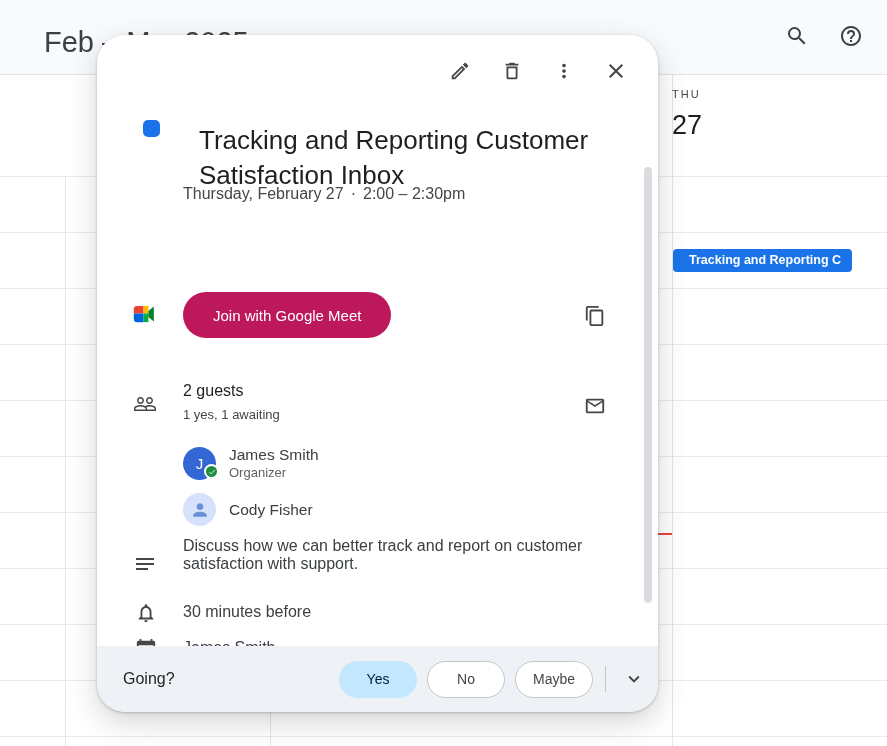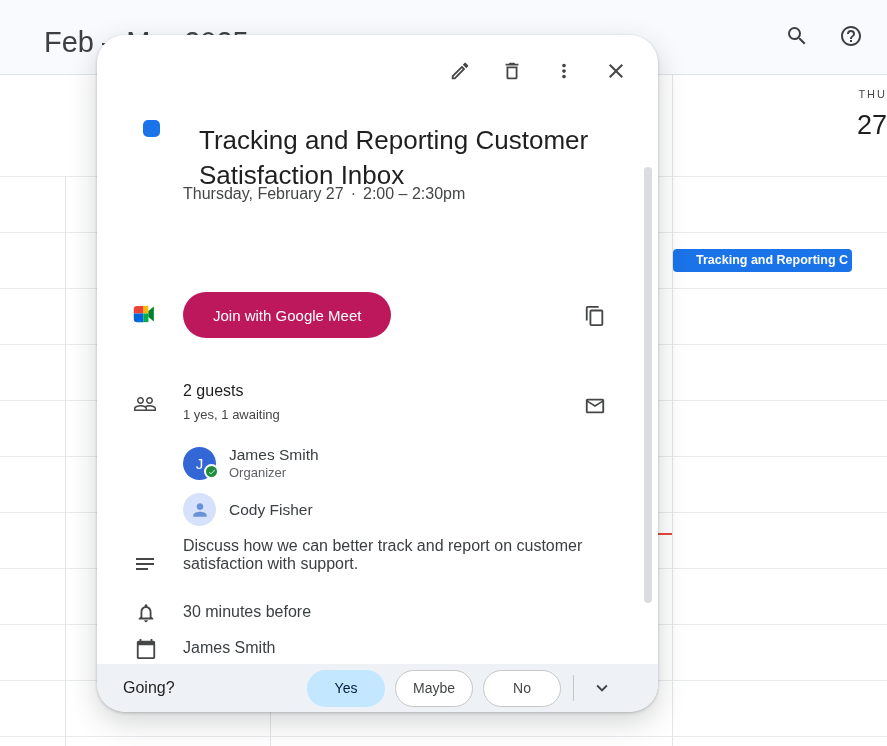--- a/index.html
+++ b/index.html
@@ -21,28 +21,28 @@
     font-size:29px; font-weight:400; color:#3c4043; white-space:nowrap; cursor:pointer;
   }
   .topbar-icons { position:absolute; right:14px; top:14px; display:flex; gap:10px; }
   .icon-btn {
     width:44px; height:44px; border:none; background:transparent; padding:0;
     border-radius:50%; display:flex; align-items:center; justify-content:center; cursor:pointer;
   }
   .grid { position:absolute; inset:0; z-index:0; }
   .vline { position:absolute; width:1px; background:#e2e5e9; }
   .hline { position:absolute; left:0; right:0; height:1px; background:#e8ebee; }
-  .day-head { position:absolute; left:672px; top:88px; width:215px; text-align:right; z-index:1; }
+  .day-head { position:absolute; left:672px; top:88px; width:215px; text-align:left; z-index:1; }
   .dow { font-size:11px; font-weight:500; letter-spacing:2px; color:#474747; }
   .dom { font-size:27px; font-weight:400; color:#1f1f1f; margin-top:10px; cursor:pointer; }
   .now-line { position:absolute; left:270px; top:533px; width:402px; height:2px; background:#ea4335; z-index:2; }
   .event-chip {
     position:absolute; left:673px; top:249px; width:179px; height:23px; z-index:2;
     background:#1a73e8; border-radius:4px; color:#ffffff; font-size:12.5px; font-weight:700;
-    line-height:23px; padding-left:23px; white-space:nowrap; overflow:hidden; cursor:pointer;
+    line-height:23px; padding-left:16px; white-space:nowrap; overflow:hidden; cursor:pointer;
   }
 
   
   .popup {
     position:absolute; left:97px; top:35px; width:561px; height:677px; z-index:5;
     background:#ffffff; border-radius:28px; overflow:hidden;
     box-shadow:0 1px 3px rgba(60,64,67,.30), 0 10px 28px rgba(60,64,67,.22);
   }
   .popup-toolbar { position:absolute; top:16px; right:22px; display:flex; gap:12px; z-index:3; }
   .tool-btn {
@@ -98,23 +98,23 @@
   .desc-text { position:absolute; left:86px; top:502px; width:437px; font-size:16px; line-height:18px; color:#3c4043; }
   .bell-icon { left:38px; top:567px; }
   .reminder { position:absolute; left:86px; top:568px; font-size:16px; color:#3c4043; }
   .partial-row { position:absolute; left:38px; top:603px; height:30px; display:flex; align-items:flex-start; gap:26px; z-index:1; }
   .partial-name { font-size:16px; color:#3c4043; margin-top:1px; }
   .scrollbar-thumb {
     position:absolute; left:547px; top:132px; width:8px; height:436px;
     border-radius:4px; background:#dadce0; cursor:pointer; z-index:2;
   }
   .popup-footer {
-    position:absolute; left:0; bottom:0; width:561px; height:48px; z-index:4;
+    position:absolute; left:0; bottom:0; width:561px; height:66px; z-index:4;
     background:#eef1f6; border-radius:0 0 28px 28px;
-    display:flex; align-items:center; padding:0 40px 0 26px;
+    display:flex; align-items:center; padding:0 8px 0 26px;
   }
   .going { font-size:16px; color:#1f1f1f; }
   .spacer { flex:1; }
   .chip-btn {
     height:37px; min-width:78px; padding:0 14px; border-radius:19px;
     font-size:14px; font-weight:500; font-family:inherit; cursor:pointer;
   }
   .chip-yes { background:#c2e7ff; border:none; color:#001d35; }
   .chip-plain { background:#ffffff; border:1px solid #c4c7c5; color:#444746; margin-left:10px; }
   .footer-divider { width:1px; height:26px; background:#c4c7c5; margin:0 12px; }
@@ -271,22 +271,22 @@
         </svg>
       <span class="partial-name">James Smith</span>
     </div>
 
     <div class="scrollbar-thumb"></div>
 
     <footer class="popup-footer">
       <span class="going">Going?</span>
       <span class="spacer"></span>
       <button class="chip-btn chip-yes">Yes</button>
+      <button class="chip-btn chip-plain">No</button>
       <button class="chip-btn chip-plain">Maybe</button>
-      <button class="chip-btn chip-plain">No</button>
       <span class="footer-divider"></span>
       <button class="chevron-btn">
         <svg width="22" height="22" viewBox="0 0 24 24">
             <path fill="#444746" d="M7.41 8.59 12 13.17l4.59-4.58L18 10l-6 6-6-6z"></path>
           </svg>
       </button>
     </footer>
 
   </section>
 </div>

